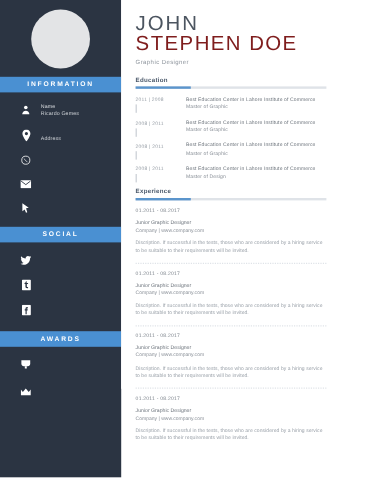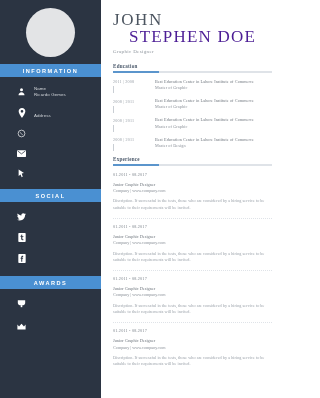--- a/index.html
+++ b/index.html
@@ -70,37 +70,35 @@
   .soc-row { display:flex; padding: 0 0 0 16px; margin-bottom: 10px; }
   .aw-row  { display:flex; padding: 0 0 0 16px; margin-bottom: 12px; }
 
   
   .main {
     flex: 1 1 auto;
     height: 324px;
     background: #ffffff;
     padding: 11px 8px 0 12px;
     position: relative;
-    font-family: Liberation Serif, serif;
   }
   .name-block { margin-bottom: 9px; }
   .fname {
     font-size: 17px;
     letter-spacing: 1.6px;
     color: #4c5560;
     line-height: 17px;
     font-weight: 400;
   }
   .lname {
     font-size: 17px;
     letter-spacing: 1.2px;
-    color: #4c1d95;
+    color: #7f1d1d;
     line-height: 18px;
     font-weight: 400;
-    text-align: center;
   }
   .role {
     font-size: 5px;
     color: #8d949c;
     letter-spacing: .35px;
     margin-top: 3px;
   }
 
   .sec { margin-bottom: 2px; }
   .sec-title {

